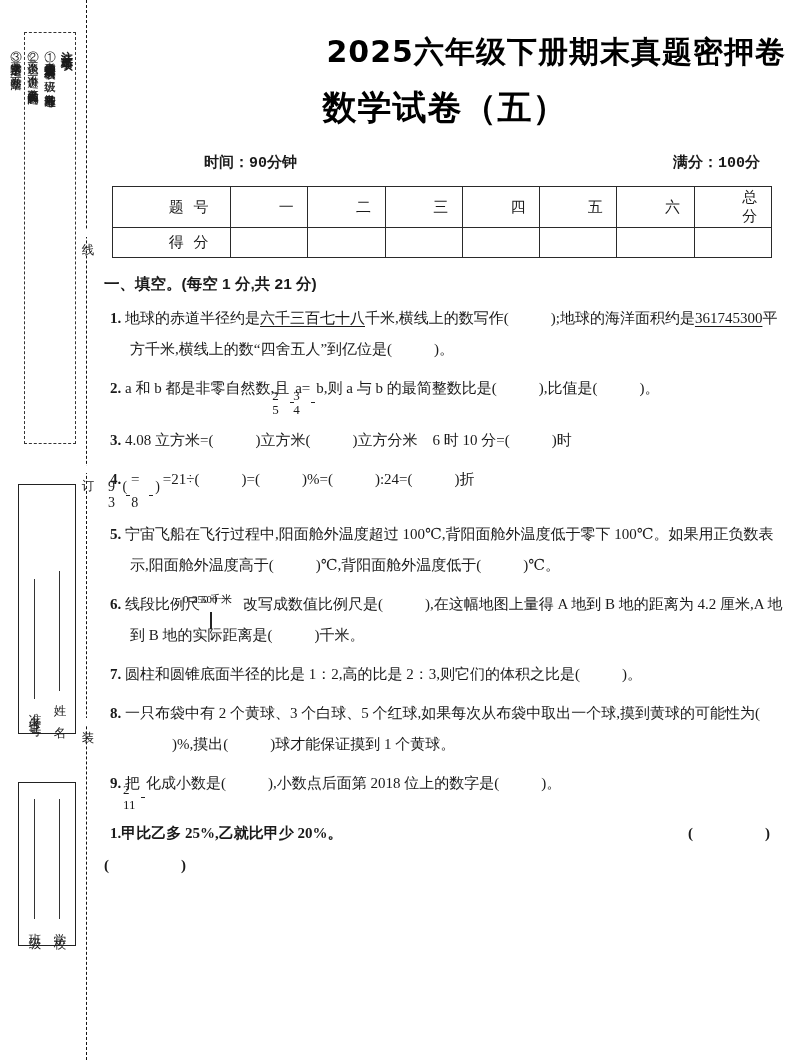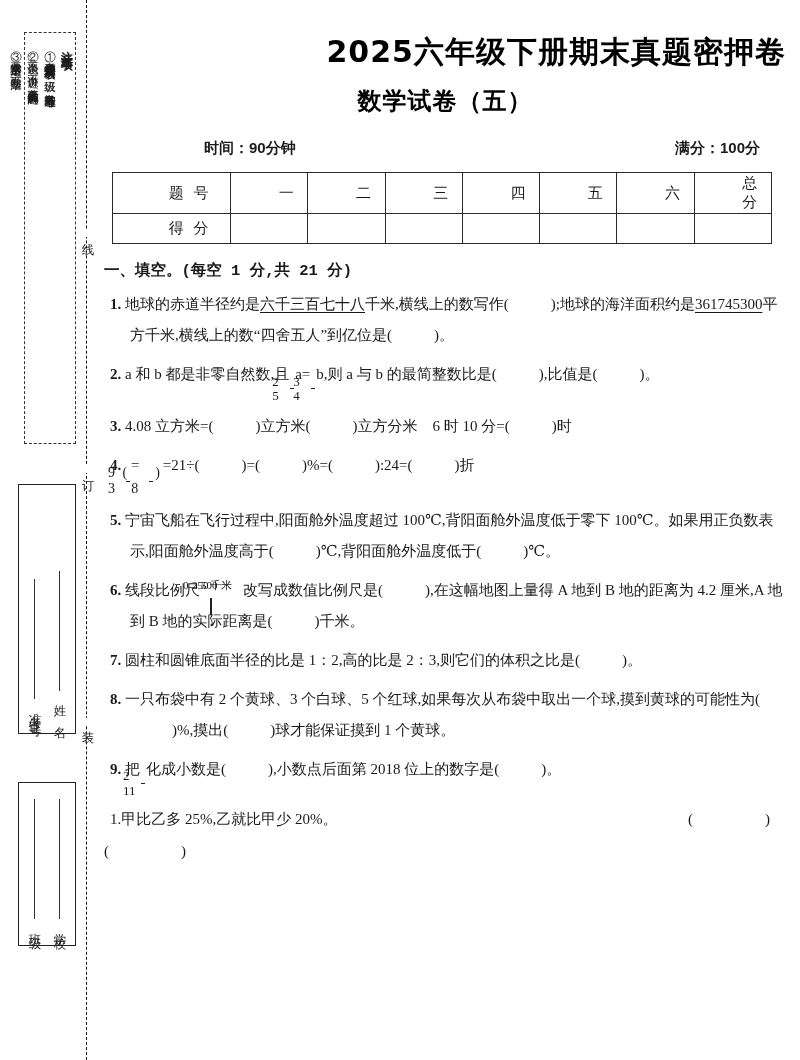--- a/index.html
+++ b/index.html
@@ -145,53 +145,53 @@
     font-size: 30px;
     letter-spacing: 1px;
     margin: 32px 0 0 0;
     padding-right: 14px;
     color: #000;
   }
   .title2 {
     text-align: center;
     font-family: "DejaVu Sans", "Liberation Sans", sans-serif;
     font-weight: bold;
-    font-size: 24px;
+    font-size: 34px;
     letter-spacing: 1px;
     margin: 12px 0 0 0;
     padding-right: 14px;
     color: #000;
   }
   .meta-row {
     display: flex;
     justify-content: space-between;
     margin: 22px 40px 0 100px;
     font-size: 15px;
     font-weight: bold;
-    font-family: Liberation Sans, sans-serif;
+    font-family: Liberation Mono, monospace;
   }
   .score-table {
     margin: 14px 8px 0 8px;
     border-collapse: collapse;
     width: 660px;
     table-layout: fixed;
   }
   .score-table td {
     border: 1px solid #2a2a2a;
     height: 27px;
     text-align: center;
     font-size: 15px;
     letter-spacing: 3px;
     font-family: "Liberation Serif", serif;
     padding-left: 38px;
   }
   .score-table td.hdr { width: 78px; }
 
   .section-head {
-    font-family: Liberation Mono, monospace;
+    font-family: Liberation Sans, sans-serif;
     font-weight: bold;
     font-size: 15.5px;
     margin: 16px 0 8px 0;
     letter-spacing: 0px;
   }
   .q {
     font-size: 15px;
     line-height: 31px;
     margin: 8px 10px 6px 0;
     padding-left: 26px;
@@ -253,20 +253,21 @@
     border-left: 1.3px solid #222;
   }
 
   .tf-row {
     display: flex;
     justify-content: space-between;
     align-items: flex-start;
     font-size: 15px;
     line-height: 30px;
     margin: 0 16px 2px 0;
+    font-weight: bold;
   }
   .tf-row .txt { padding-left: 26px; text-indent: -20px; }
   .tf-row .paren { letter-spacing: 14px; white-space: nowrap; }
 </style>
 </head>
 <body>
 
 <div class="sidebar">
 
   <div class="notice-box">

